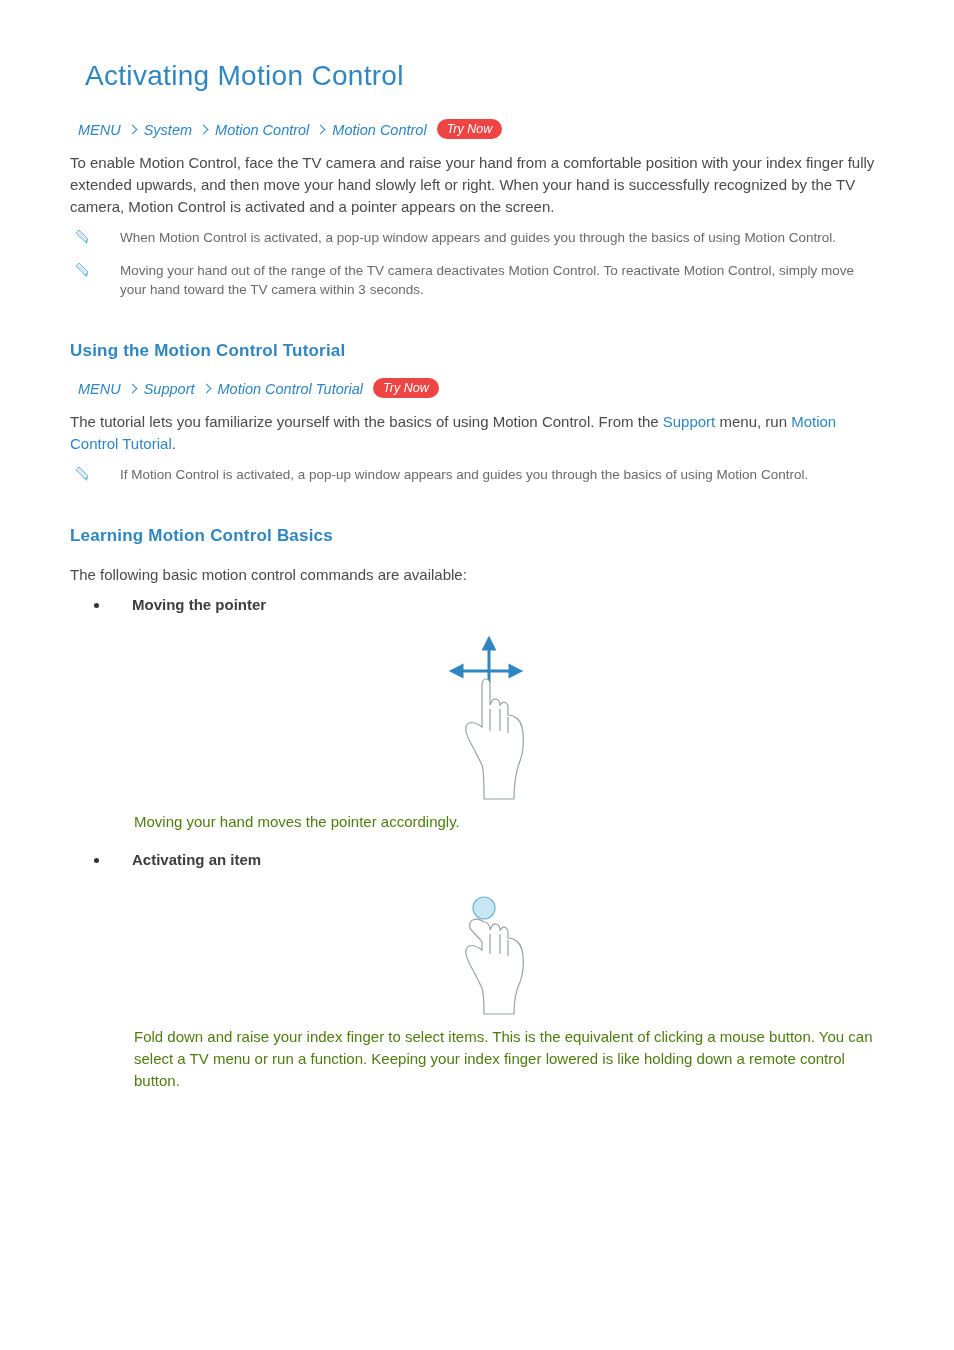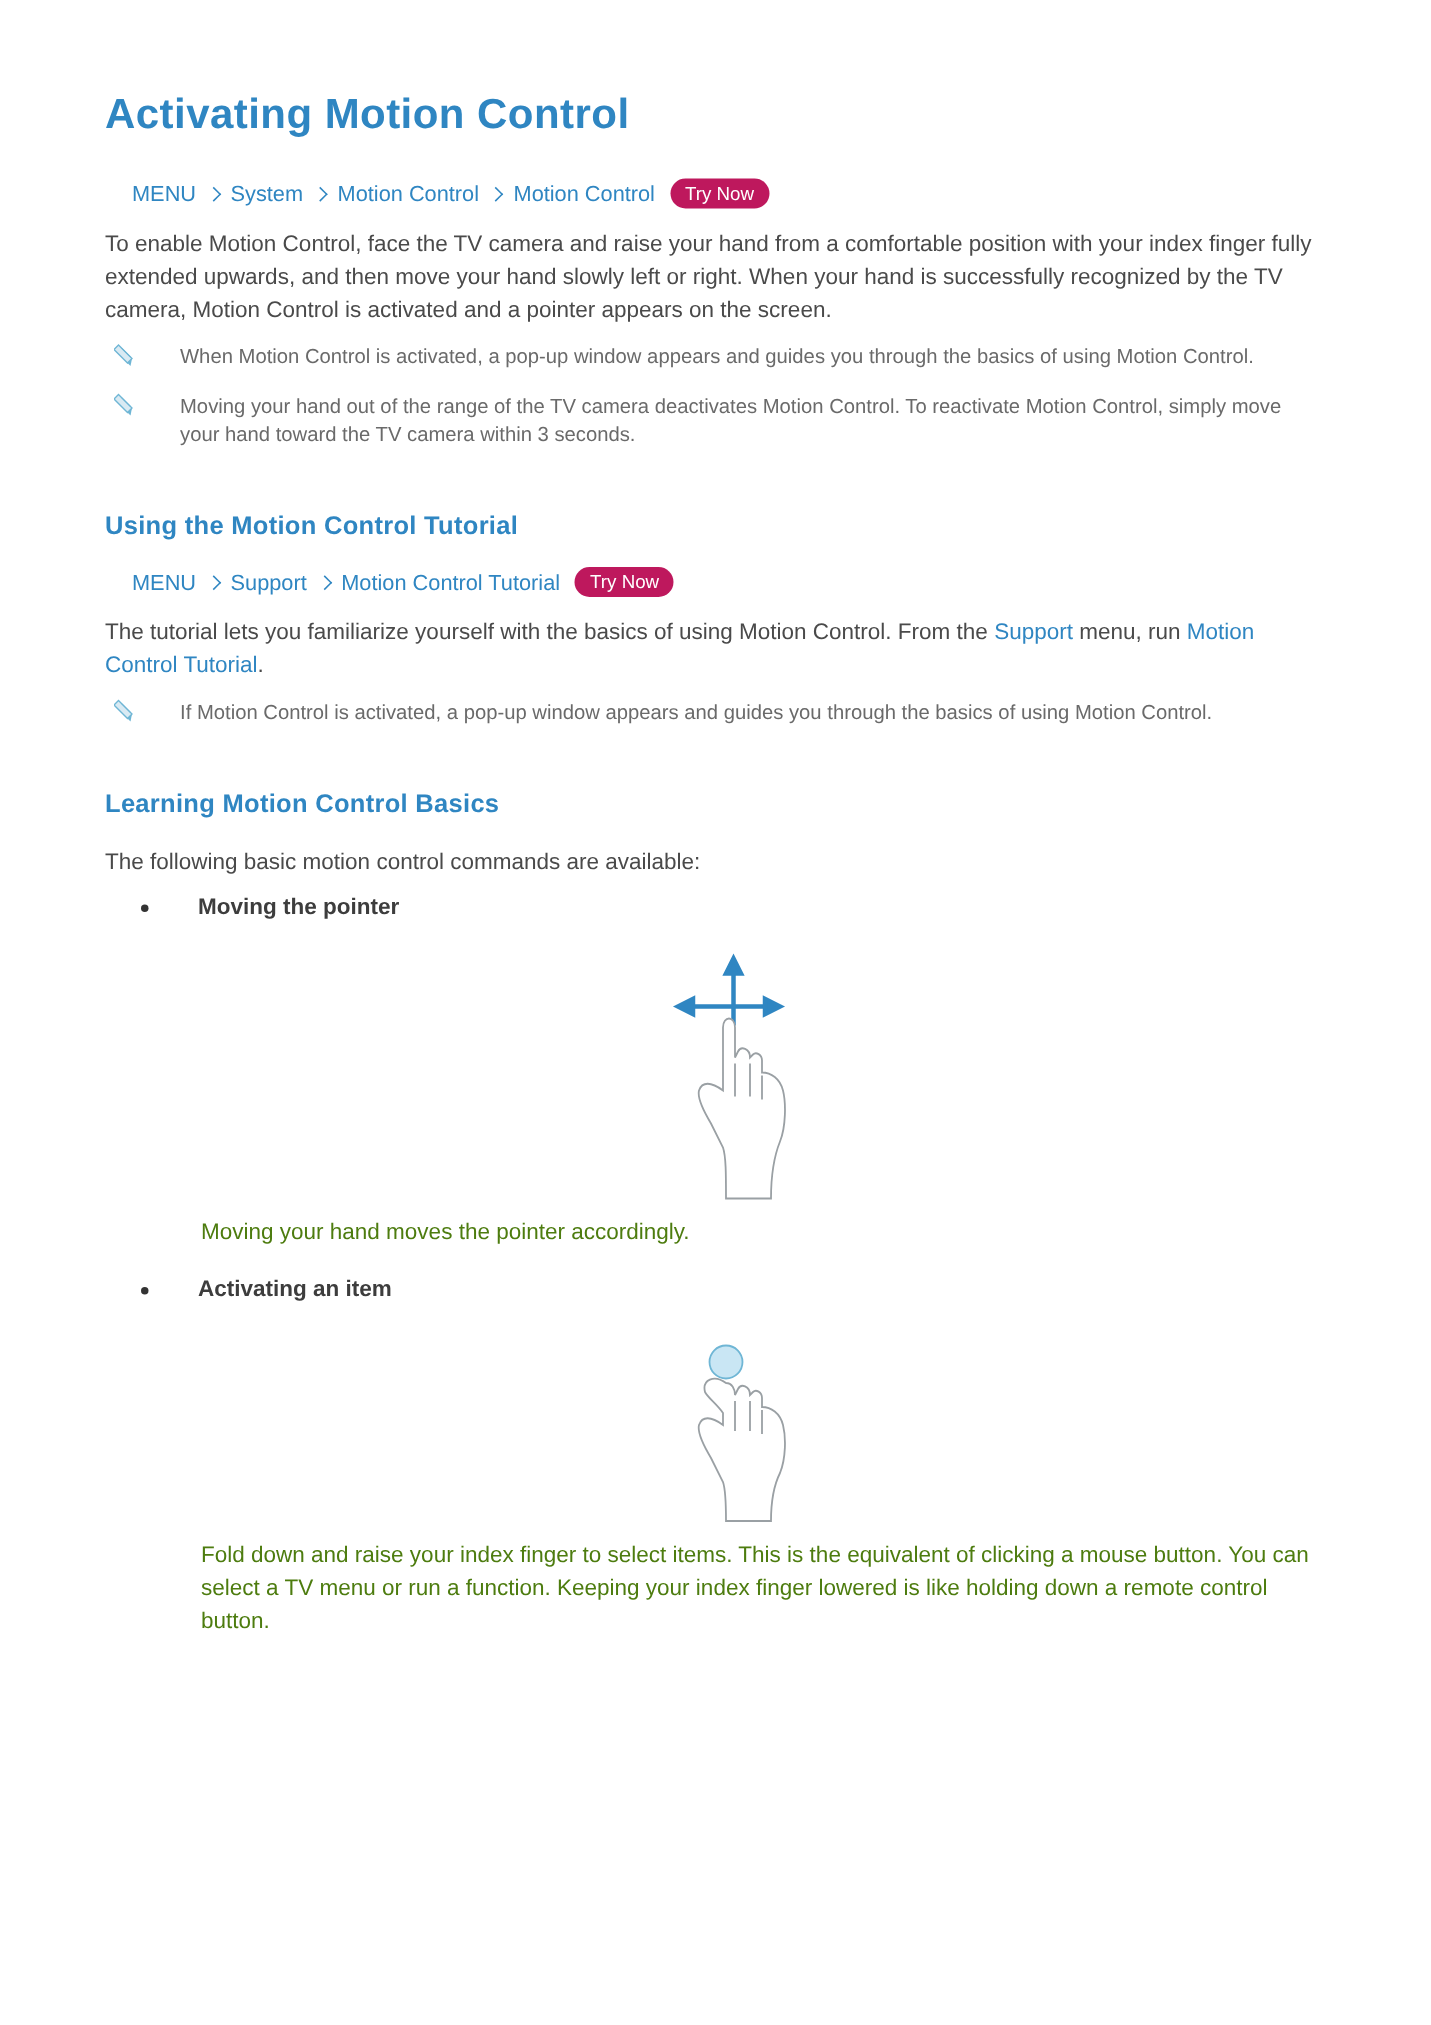--- a/index.html
+++ b/index.html
@@ -11,56 +11,57 @@
   }
   .page {
     width: 954px;
     min-height: 1350px;
     padding: 60px 70px 60px 70px;
     box-sizing: border-box;
     position: relative;
   }
   h1.page-title {
     font-size: 28px;
-    font-weight: bold;
+    font-weight: normal;
     color: #2f86c2;
-    margin: 0 0 28px 0;
+    margin: 0 0 28px 15px;
     letter-spacing: 0.3px;
   }
   h2.section-heading {
     font-size: 17px;
     font-weight: bold;
     color: #2f86c2;
     margin: 42px 0 18px 0;
     letter-spacing: 0.2px;
   }
   .breadcrumb {
     font-size: 14.5px;
     color: #2f86c2;
-    margin: 0 0 12px 18px;
+    margin: 0 0 12px 8px;
     display: flex;
     flex-wrap: wrap;
     align-items: center;
     gap: 6px;
+    font-style: italic;
   }
   .breadcrumb .crumb { color: #2f86c2; }
   .chevron {
     display: inline-block;
     width: 6px;
     height: 6px;
     border-top: 1.8px solid #2f86c2;
     border-right: 1.8px solid #2f86c2;
     transform: rotate(45deg);
     margin: 0 2px 0 2px;
     position: relative;
     top: -1px;
   }
   .try-now {
     display: inline-block;
-    background: #be185d;
+    background: #ef4444;
     color: #ffffff;
     font-size: 12.5px;
     border-radius: 10px;
     padding: 2px 10px 2px 10px;
     margin-left: 4px;
     line-height: 16px;
     position: relative;
     top: -1px;
   }
   p.body {

